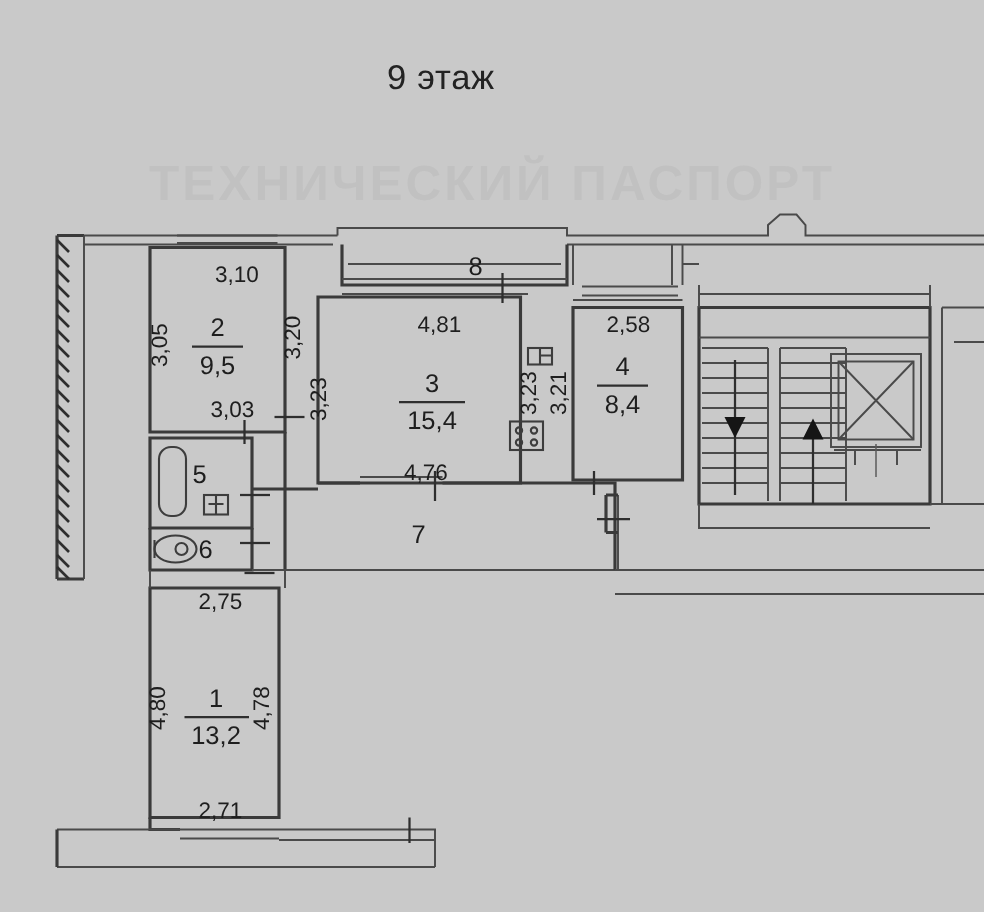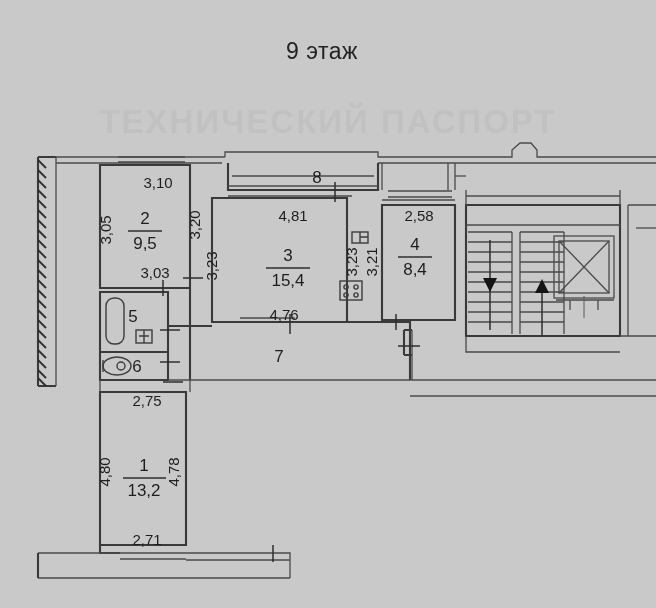--- a/index.html
+++ b/index.html
@@ -23,21 +23,20 @@
   }
   #title {
     position: absolute;
     left: 0;
     top: 38px;
     width: 588px;
     text-align: center;
     font-size: 23px;
     color: #232323;
     letter-spacing: 0.5px;
-    margin-left: 28px;
   }
   #watermark {
     position: absolute;
     left: 0;
     top: 103px;
     width: 656px;
     text-align: center;
     font-size: 33px;
     font-weight: bold;
     color: #bfbfbf;

